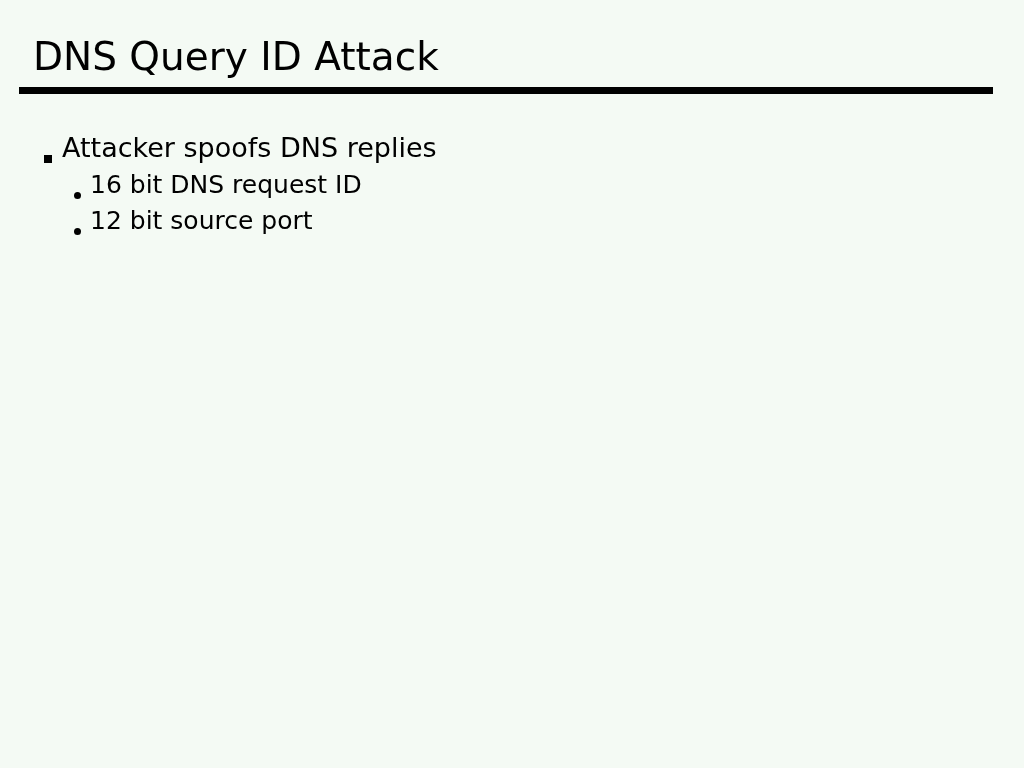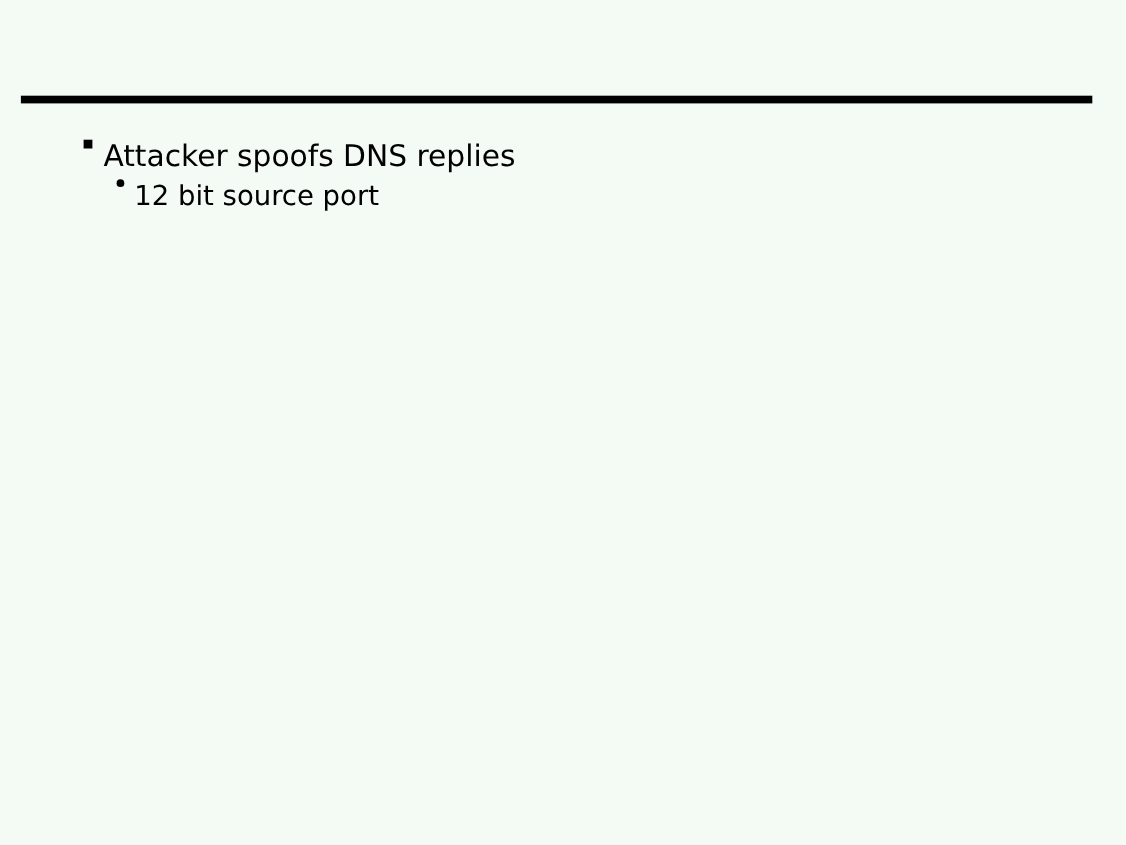--- a/index.html
+++ b/index.html
@@ -40,23 +40,22 @@
   }
   .bullets {
     position: absolute;
     left: 0;
     top: 127px;
     width: 1024px;
   }
   .row {
     height: 36px;
     display: flex;
-    align-items: flex-start;
+    align-items: flex-end;
     white-space: nowrap;
-    margin-left: 32px;
   }
   .row.l1 {
     padding-left: 44px;
     font-size: 27px;
   }
   .row.l2 {
     padding-left: 74px;
     font-size: 25px;
   }
   .marker-square {
@@ -76,32 +75,37 @@
   }
   .bullet-text {
     display: inline-block;
   }
 </style>
 </head>
 <body>
 
 <div class="slide">
 
+  <h1 class="title">DNS Query ID Attack</h1>
 
   <div class="title-rule"></div>
 
   <div class="bullets">
 
     <div class="row l1">
       <span class="marker-square"></span>
       <span class="bullet-text">Attacker spoofs DNS replies</span>
     </div>
 
 
 
+    <div class="row l2">
+      <span class="marker-dot"></span>
+      <span class="bullet-text">16 bit DNS request ID</span>
+    </div>
 
     <div class="row l2">
       <span class="marker-dot"></span>
       <span class="bullet-text">12 bit source port</span>
     </div>
 
   </div>
 </div>
 
 </body></html>

